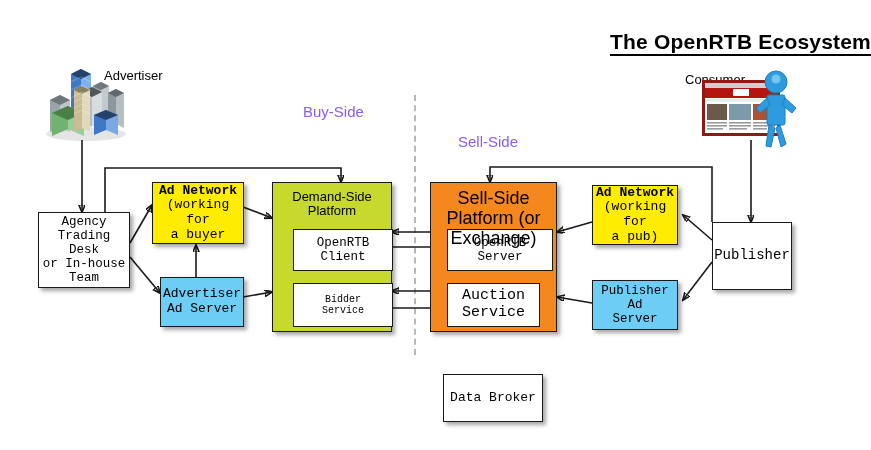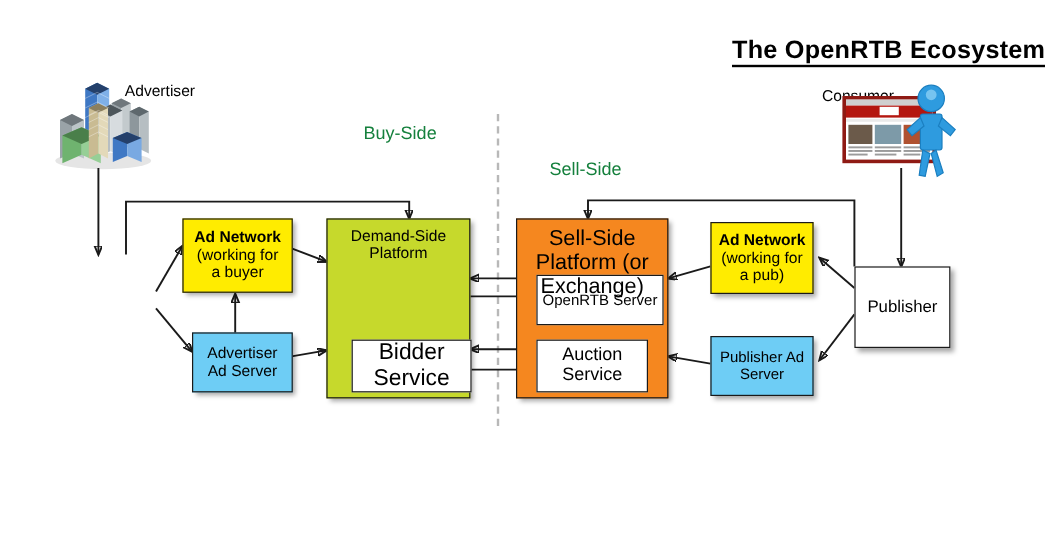--- a/index.html
+++ b/index.html
@@ -21,21 +21,21 @@
     box-sizing:border-box;
     border:1.5px solid #1a1a1a;
     display:flex;
     align-items:center;
     justify-content:center;
     text-align:center;
     line-height:1.12;
     box-shadow:3px 3px 4px rgba(0,0,0,.35);
     z-index:4;
   }
-  .box .txt{display:block;padding:0 2px;}
+  .box .txt{display:block;padding:0 2px;font-family:Liberation Mono, monospace;}
   .white{background:#ffffff;}
   .yellow{background:#ffec00;}
   .blue{background:#6ecdf5;}
   .green{background:#c6d92c;}
   .orange{background:#f5871f;}
 
   .inner{
     position:absolute;
     box-sizing:border-box;
     background:#ffffff;
@@ -63,21 +63,21 @@
     font-weight:700;
     letter-spacing:.2px;
   }
   .title span{
     border-bottom:2px solid #000;
     padding-bottom:1px;
   }
   .side-label{
     position:absolute;
     font-size:15px;
-    color:#15803d;
+    color:#8b5cf6;
   }
   .caption{
     position:absolute;
     font-size:13px;
     color:#000;
     white-space:nowrap;
   }
   .bold{font-weight:700;}
 
   
@@ -246,38 +246,47 @@
 
     <path d="M592,303 L557,297" marker-end="url(#ah)"></path>
 
     <path d="M712,240 L683,215" marker-end="url(#ah)"></path>
 
     <path d="M712,262 L683,300" marker-end="url(#ah)"></path>
 
     <path d="M751,140 L751,222" marker-end="url(#ah)"></path>
   </svg>
 
+  <div class="box white" style="left:38px;top:212px;width:92px;height:76px;font-size:12.5px;">
+    <span class="txt" style="white-space:pre-line;">Agency
+Trading Desk
+or In-house
+Team</span>
+  </div>
 
   <div class="box yellow" style="left:152px;top:182px;width:92px;height:62px;font-size:13px;">
     <span class="txt">
       <span class="bold">Ad Network</span><br>
       <span>(working for</span><br>
       <span>a buyer</span>
     </span>
   </div>
 
   <div class="box blue" style="left:160px;top:277px;width:84px;height:50px;font-size:13px;">
     <span class="txt" style="white-space:pre-line;">Advertiser
 Ad Server</span>
   </div>
 
   <div class="box green" style="left:272px;top:182px;width:120px;height:150px;display:block;">
     <div class="platform-label" style="top:7px;font-size:13px;" style2="">Demand-Side
 Platform</div>
-    <div class="inner" style="left:20px;top:100px;width:100px;height:44px;font-size:19px;align-items:flex-end;">
+    <div class="inner" style="left:20px;top:46px;width:100px;height:42px;font-size:12.5px;">
+      <span class="txt">OpenRTB Client</span>
+    </div>
+    <div class="inner" style="left:20px;top:100px;width:100px;height:44px;font-size:10px;">
       <span class="txt" style="white-space:pre-line;">Bidder
 Service</span>
     </div>
   </div>
 
   <div class="box orange" style="left:430px;top:182px;width:127px;height:150px;display:block;">
     <div class="platform-label" style="top:6px;font-size:18px;">Sell-Side Platform (or
 Exchange)</div>
     <div class="inner" style="left:16px;top:46px;width:106px;height:42px;font-size:12.5px;">
       <span class="txt">OpenRTB Server</span>
@@ -299,14 +308,17 @@
   <div class="box white" style="left:712px;top:222px;width:80px;height:68px;font-size:14px;">
     <span class="txt">Publisher</span>
   </div>
 
   <div class="box blue" style="left:592px;top:280px;width:86px;height:50px;font-size:12.5px;">
     <span class="txt" style="white-space:pre-line;">Publisher Ad
 Server</span>
   </div>
 
 
+  <div class="box white" style="left:443px;top:374px;width:100px;height:48px;font-size:13px;">
+    <span class="txt">Data Broker</span>
+  </div>
 
 </div>
 
 </body></html>

